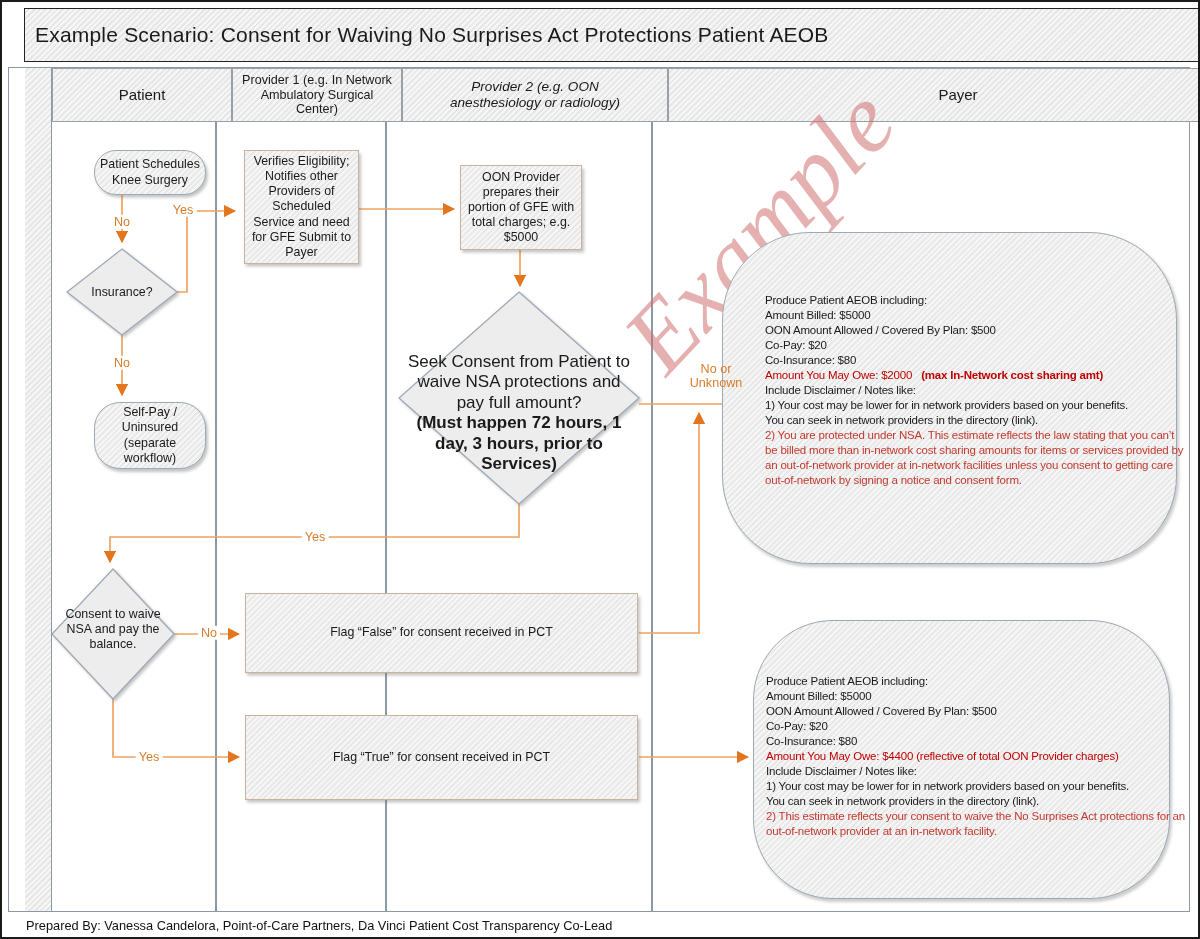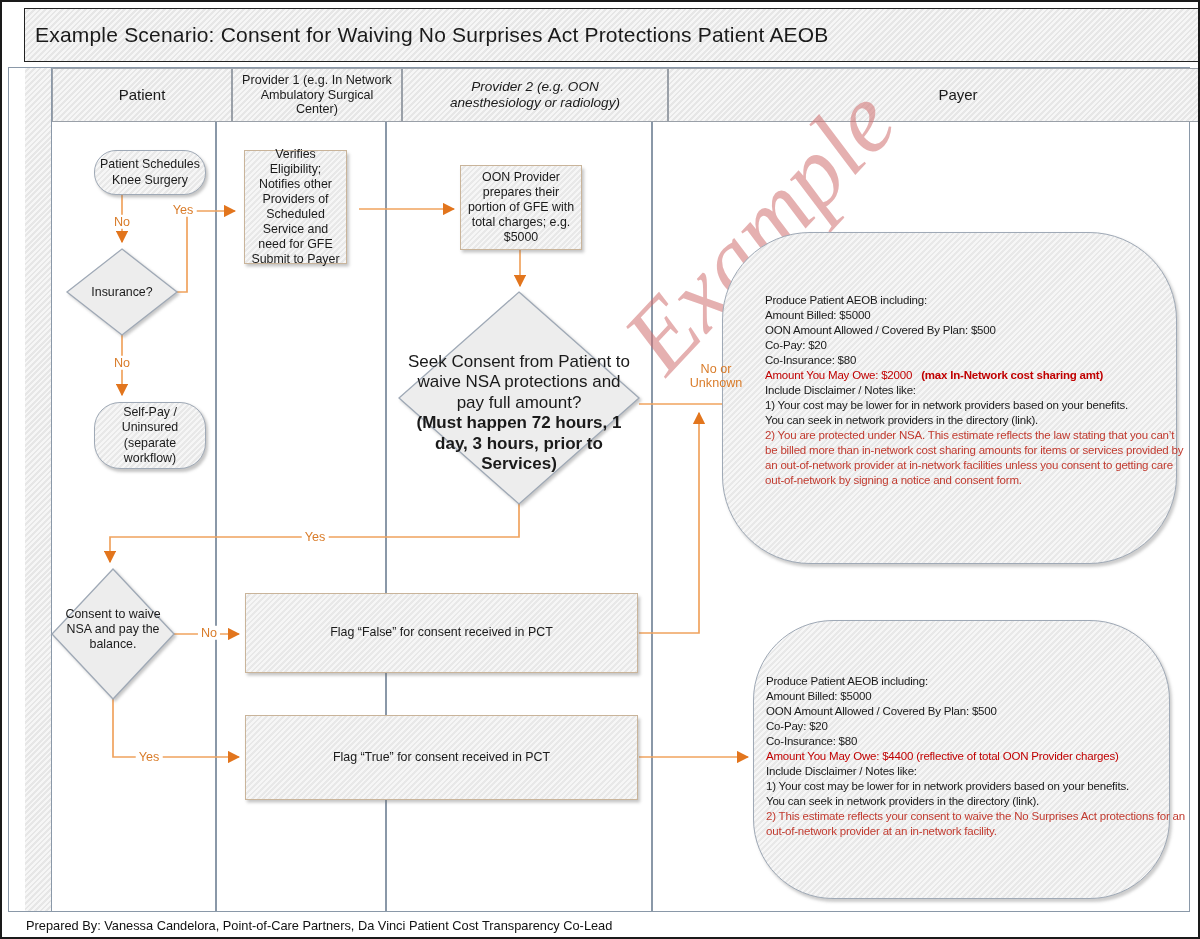--- a/index.html
+++ b/index.html
@@ -141,21 +141,21 @@
   </div>
 
   <div class="overlay-text" style="left:70px;top:283px;width:100px;">Insurance?</div>
 
   <div class="shape stadium b-gray" style="left:64px;top:400px;width:112px;height:67px;padding:2px 8px;">
     <span>Self-Pay / Uninsured (separate workflow)</span>
   </div>
 
   <div class="overlay-text" style="left:54px;top:605px;width:114px;">Consent to waive NSA and pay the balance.</div>
 
-  <div class="shape b-tan" style="left:242px;top:148px;width:103px;height:114px;padding:2px 5px;">
+  <div class="shape b-tan" style="left:242px;top:148px;width:115px;height:114px;padding:2px 5px;">
     <span>Verifies Eligibility; Notifies other Providers of Scheduled Service and need for GFE Submit to Payer</span>
   </div>
 
   <div class="shape b-tan" style="left:458px;top:163px;width:122px;height:85px;padding:2px 5px;">
     <span>OON Provider prepares their portion of GFE with total charges; e.g. $5000</span>
   </div>
 
   <div class="overlay-text" style="left:402px;top:350px;width:230px;font-size:17px;">
     <div>Seek Consent from Patient to waive NSA protections and pay full amount?</div>
     <div class="diamond-note">(Must happen 72 hours, 1 day, 3 hours, prior to Services)</div>

